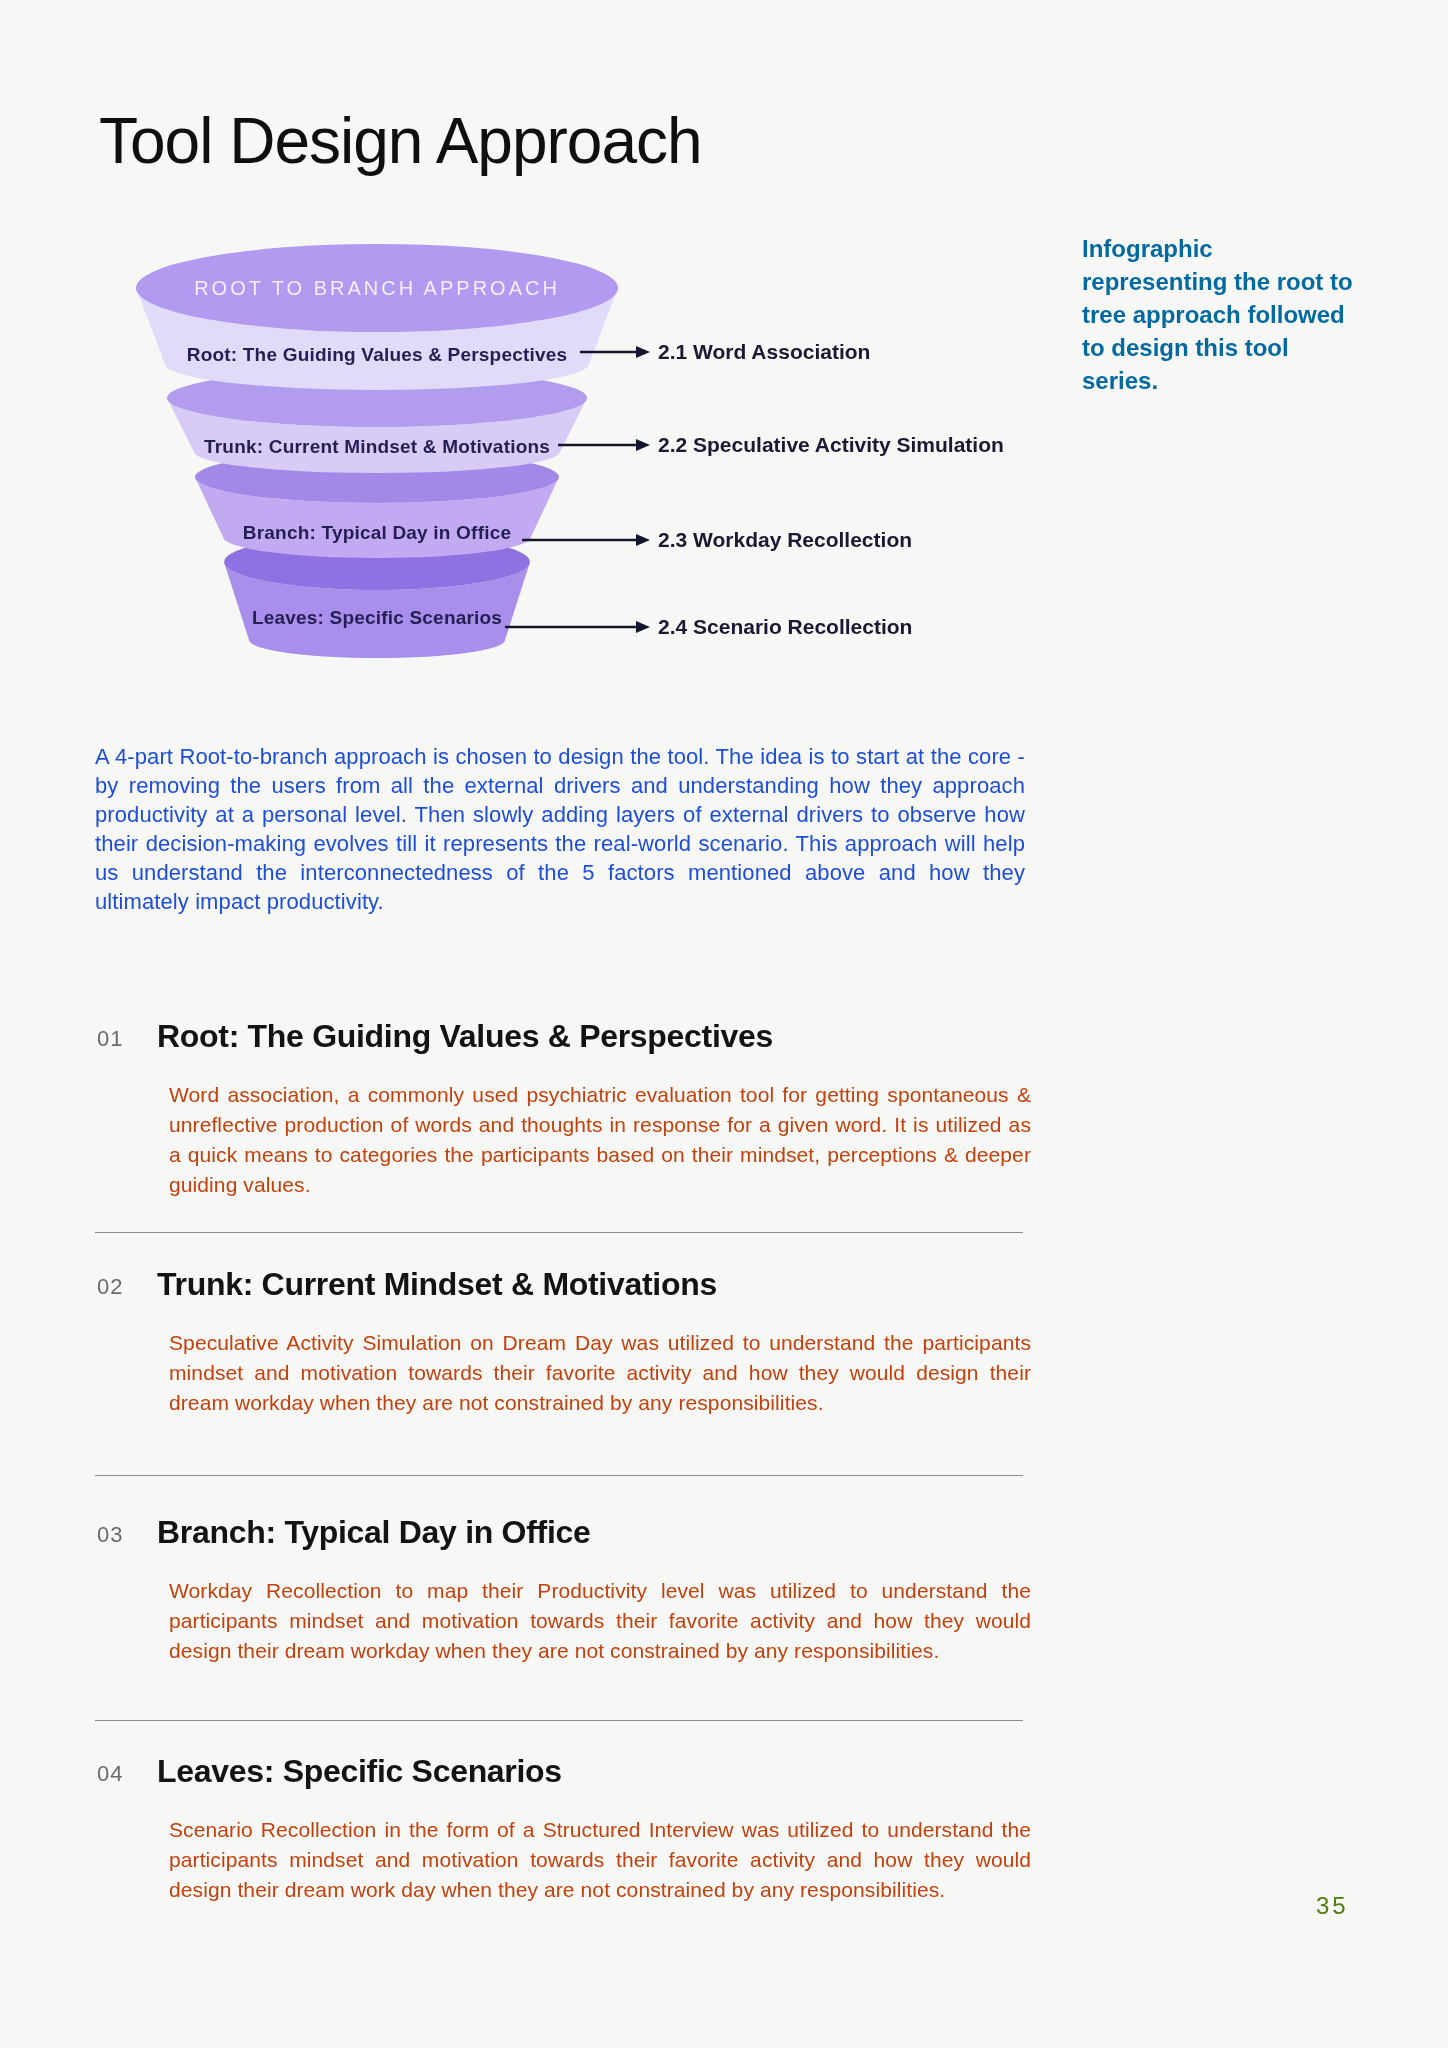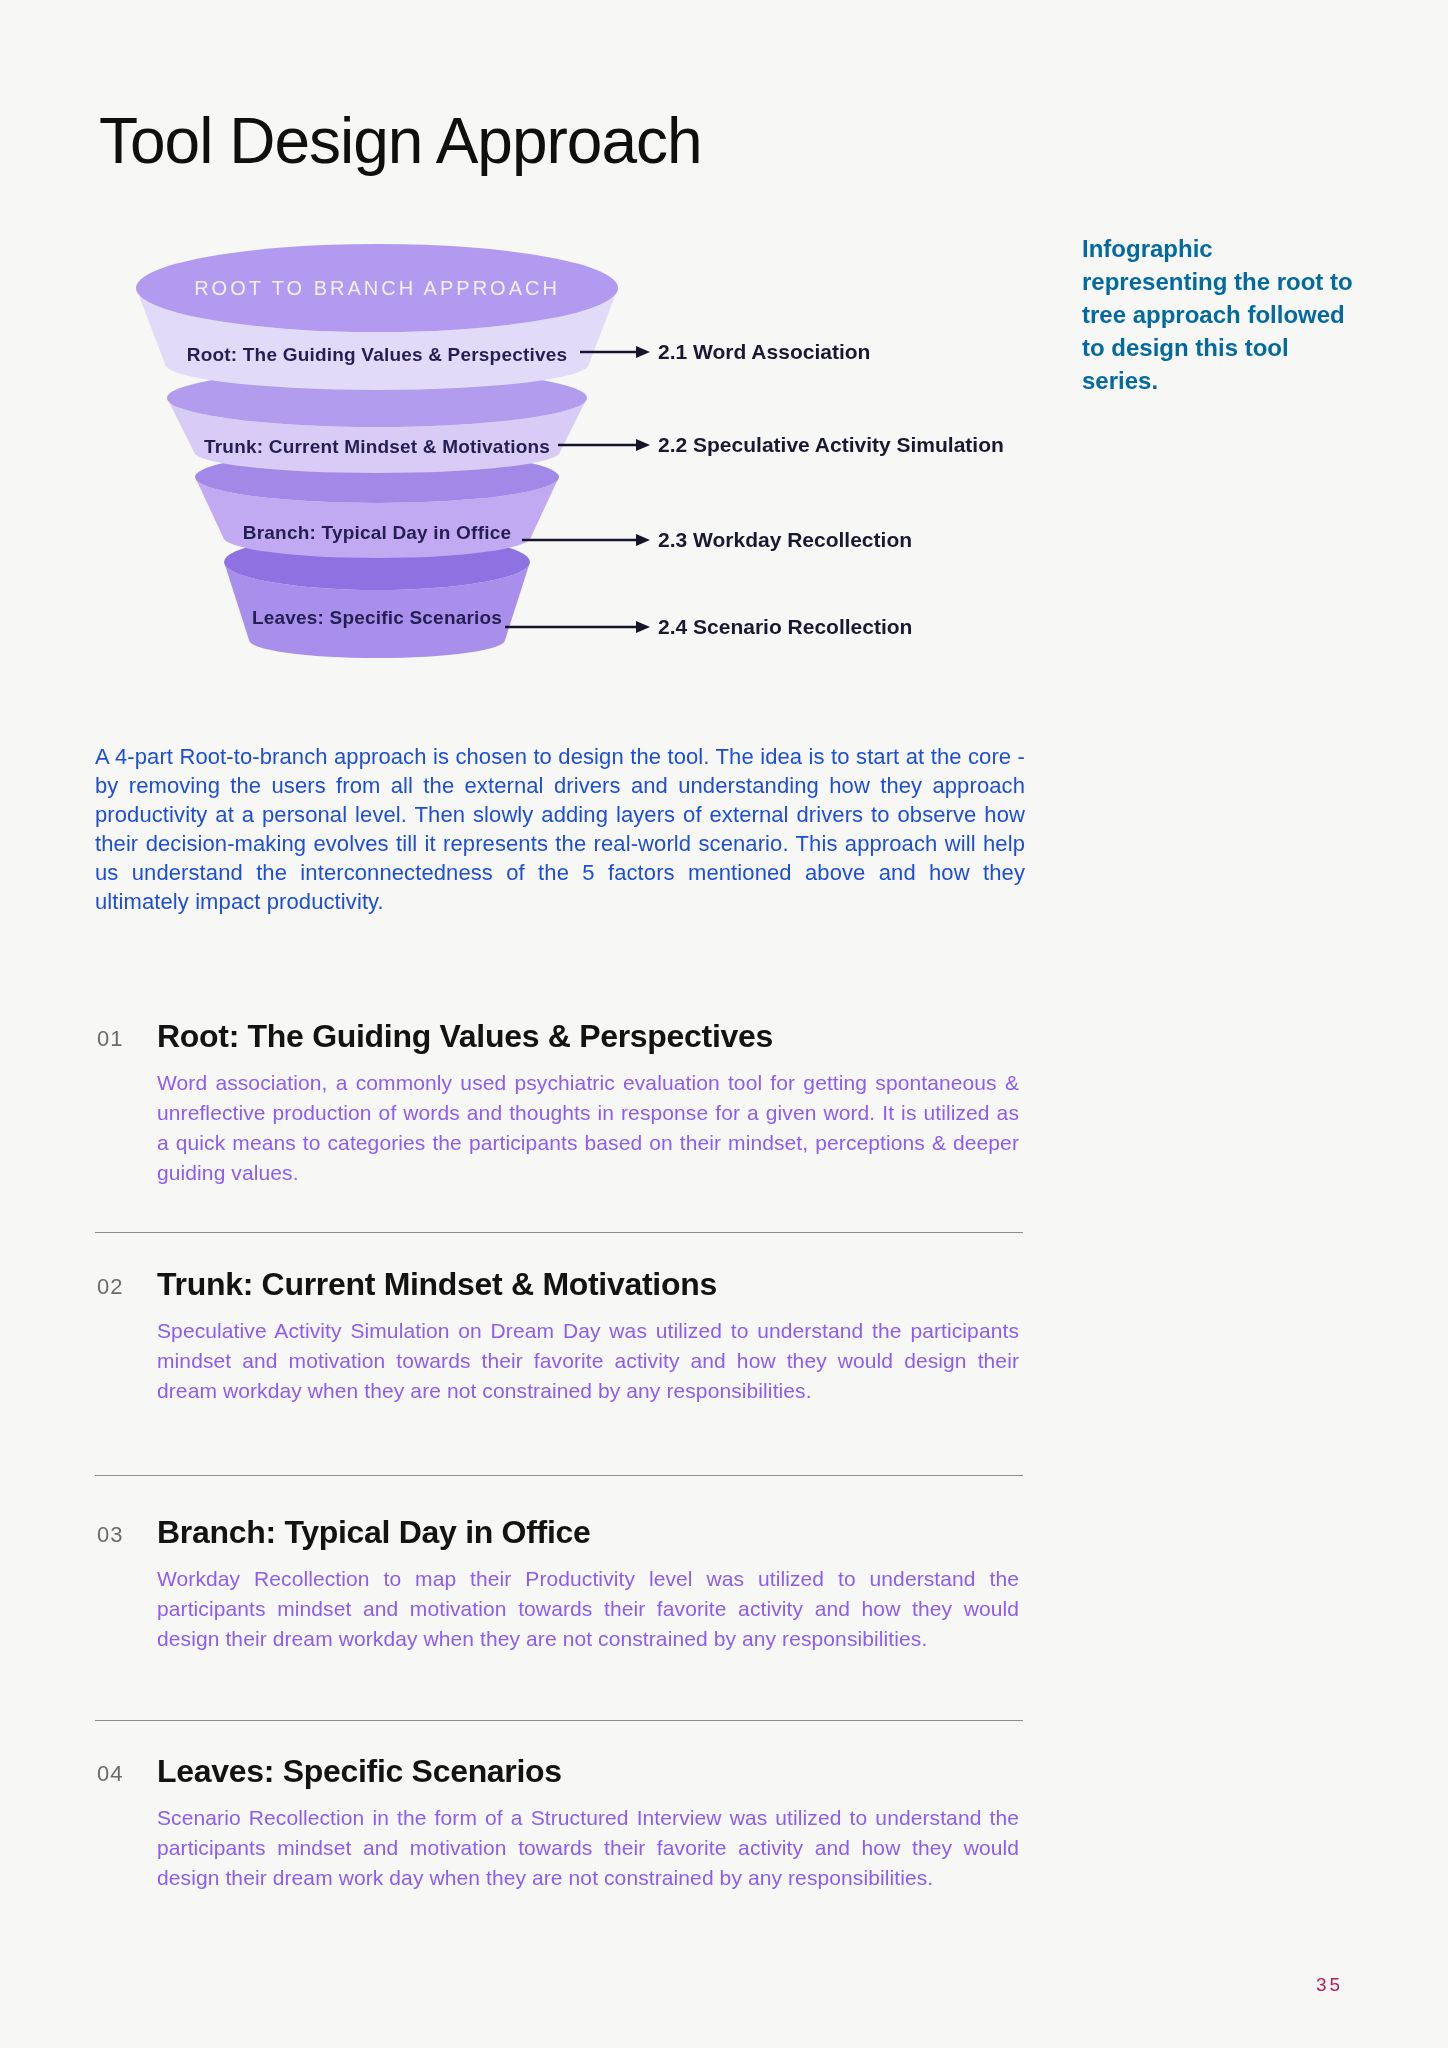--- a/index.html
+++ b/index.html
@@ -52,34 +52,34 @@
   .sec-4{top:1753px}
   .sec-num{
     position:absolute;left:97px;top:8px;
     font-size:22px;color:#6a6a6a;letter-spacing:1px;
   }
   .sec-title{
     position:absolute;left:157px;top:0;margin:0;
     font-size:32px;font-weight:700;letter-spacing:-0.3px;color:#131313;white-space:nowrap;
   }
   .sec-body{
-    position:absolute;left:157px;top:50px;width:862px;margin:0;
+    position:absolute;left:157px;top:50px;width:862px;margin:12px;
     font-size:21px;line-height:30px;letter-spacing:0.1px;
-    color:#8b5cf6;text-align:justify;
+    color:#c2410c;text-align:justify;
   }
   .divider{
     position:absolute;left:95px;width:928px;height:0;
     border:none;border-top:1px solid #8e8e8e;margin:0;
   }
   .div-1{top:1232px}
   .div-2{top:1475px}
   .div-3{top:1720px}
   .page-number{
-    position:absolute;left:1316px;top:1974px;
-    font-size:19px;letter-spacing:3px;color:#be185d;
+    position:absolute;left:1316px;top:1892px;
+    font-size:24px;letter-spacing:3px;color:#4d7c0f;
   }
 </style>
 </head>
 <body>
 
 <div class="page">
 
   <h1 class="page-title">Tool Design Approach</h1>
 
   <div>

